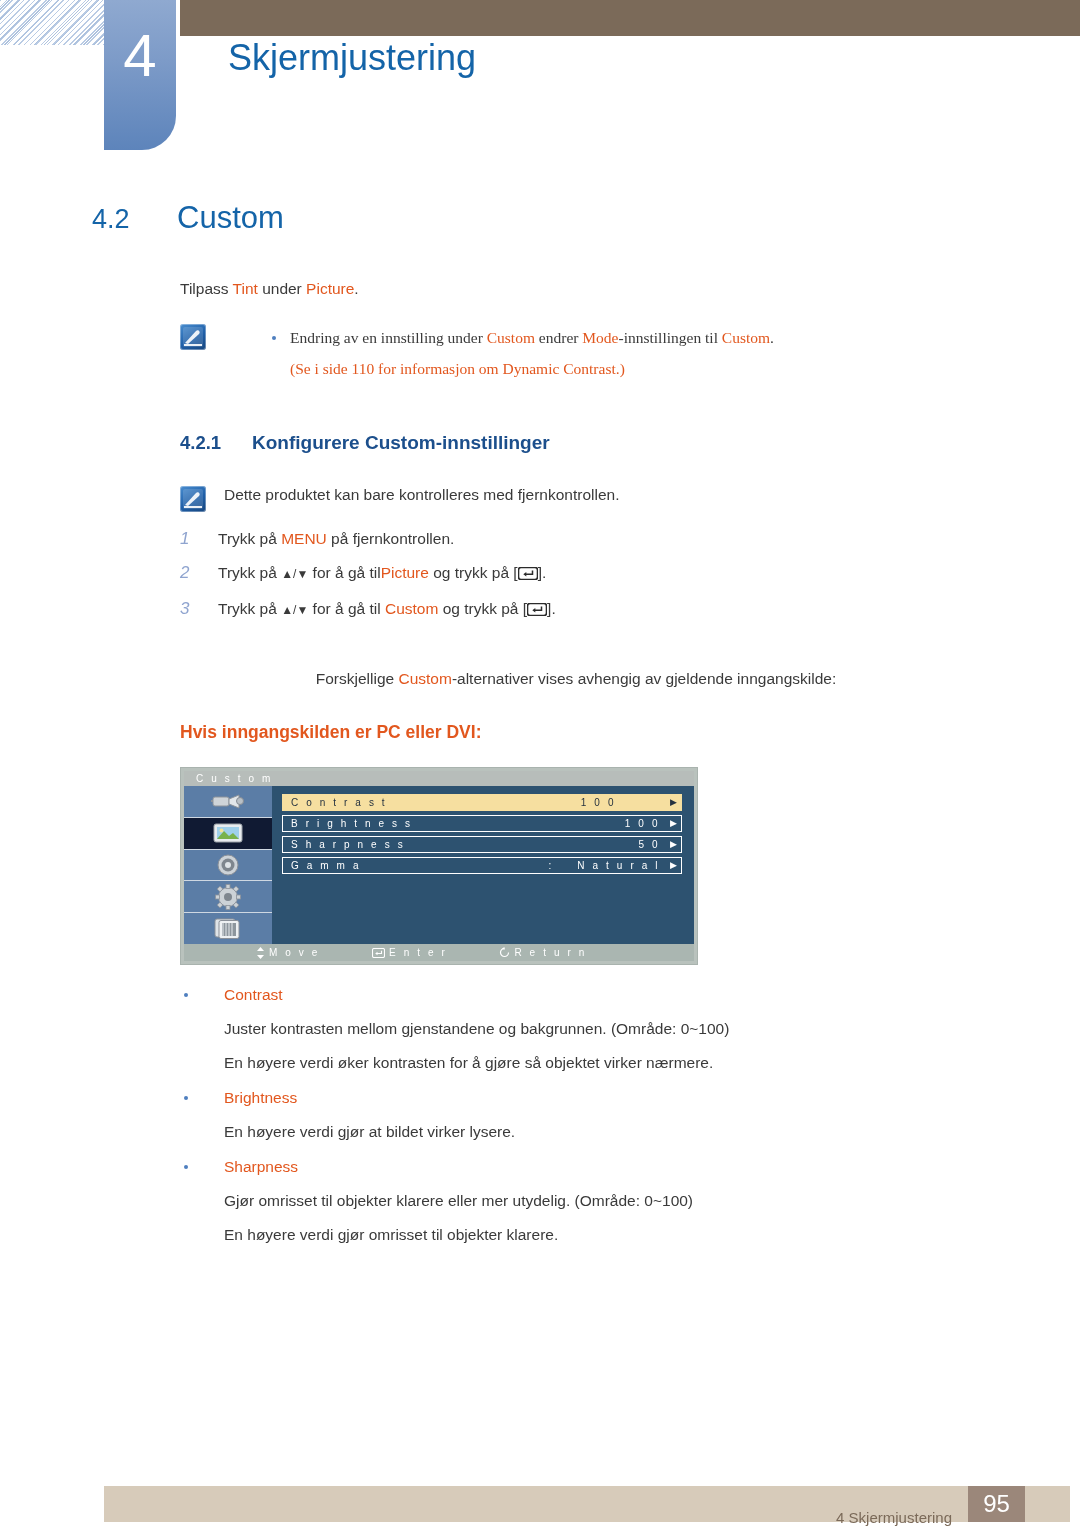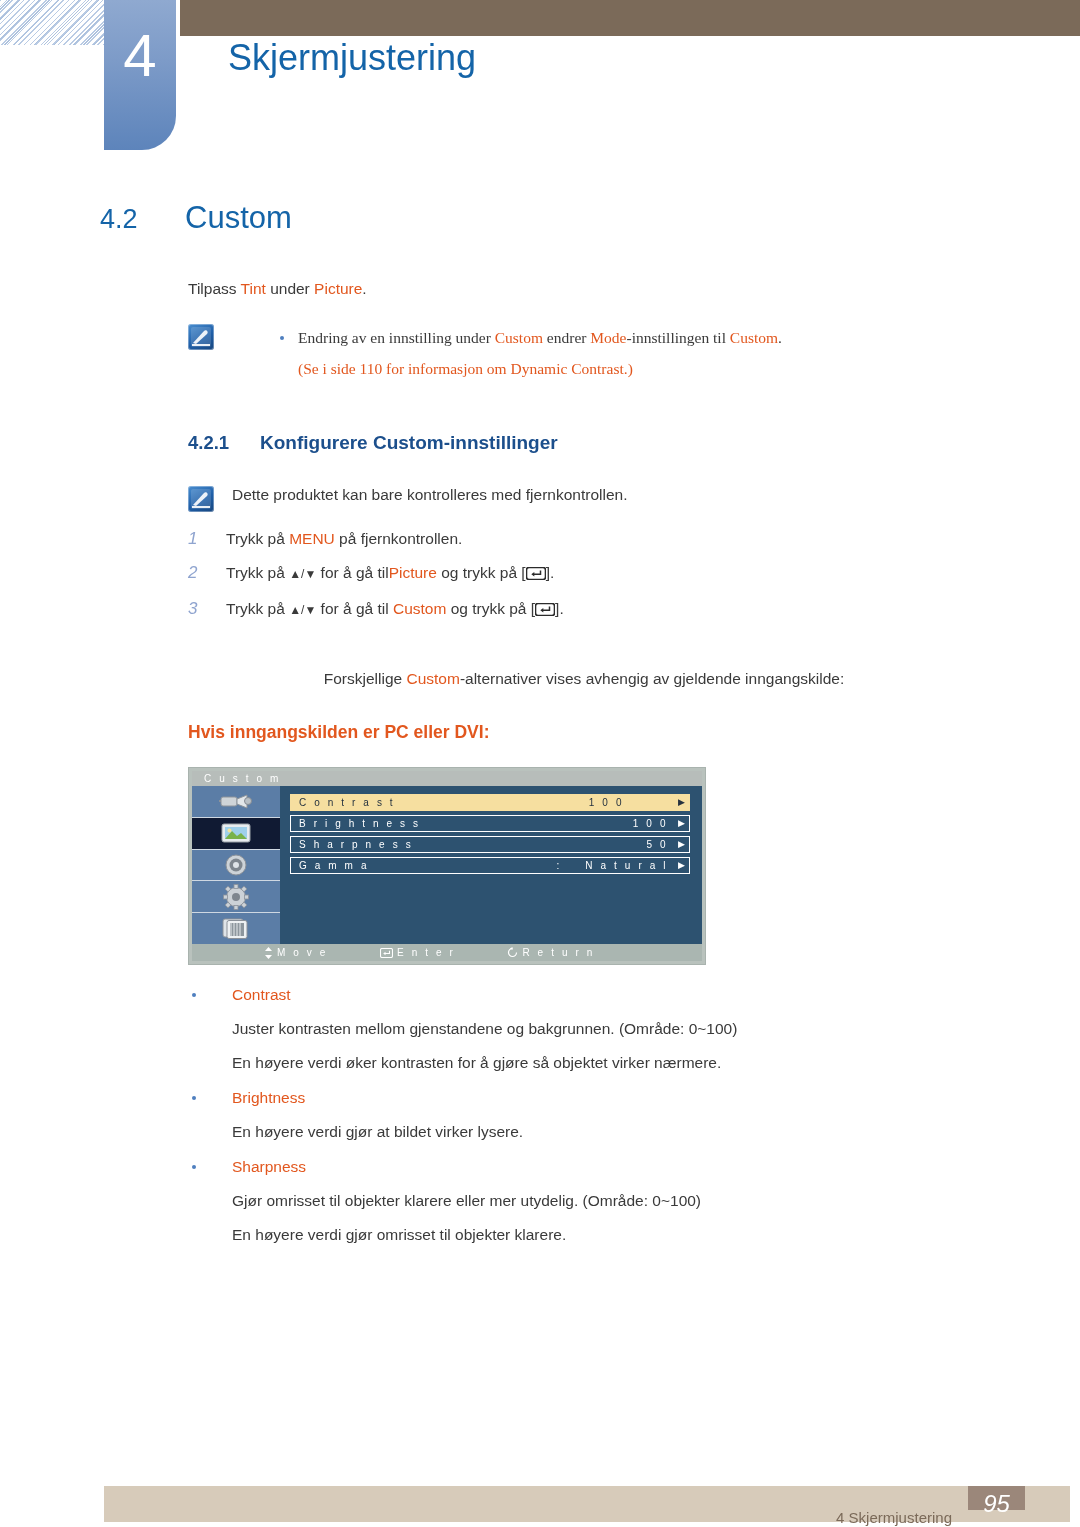--- a/index.html
+++ b/index.html
@@ -68,21 +68,21 @@
     left: 228px; top: 38px;
     color: #1464a8;
     font-size: 36px;
     line-height: 40px;
     font-weight: 400;
   }
 
   
   .content {
     position: absolute;
-    left: 100px; top: 200px;
+    left: 92px; top: 200px;
     width: 880px;
   }
   .sec-head {
     display: flex;
     align-items: baseline;
     color: #1464a8;
     margin-bottom: 42px;
   }
   .sec-num {
     font-size: 27px;
@@ -318,27 +318,26 @@
   .footer-text {
     position: absolute;
     right: 118px; top: 23px;
     font-size: 15px;
     color: #7b6a59;
     white-space: nowrap;
   }
   .footer-page {
     position: absolute;
     left: 864px; top: 0;
-    width: 57px; height: 24px;
+    width: 57px; height: 36px;
     background: #9b877a;
     color: #ffffff;
     font-size: 24px;
     line-height: 36px;
     text-align: center;
-    font-style: italic;
   }
 </style>
 </head>
 <body>
 
 <div class="hatch"></div>
 <div class="hatch2"></div>
 <div class="brownbar"></div>
 <div class="chapter-tab"></div>
 <div class="chapter-num">4</div>

